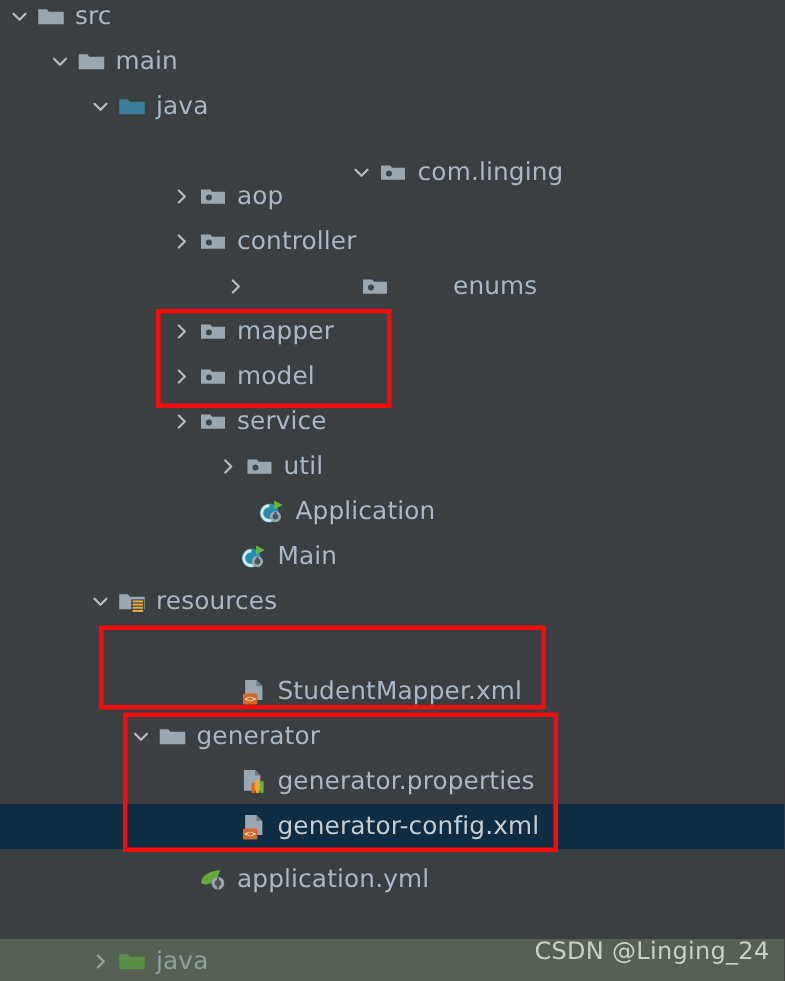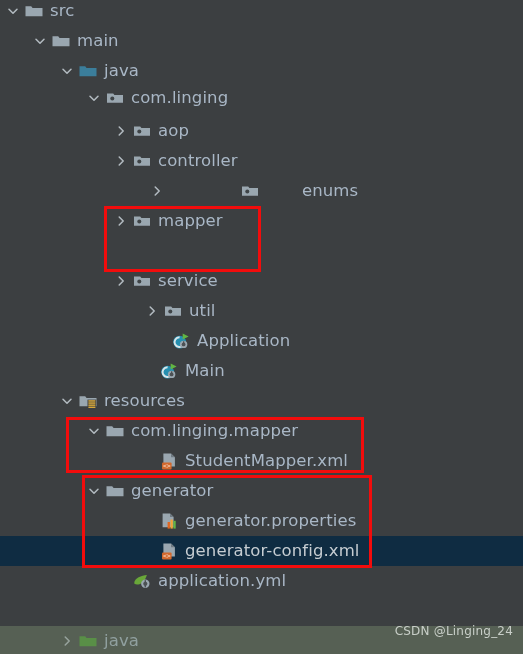--- a/index.html
+++ b/index.html
@@ -65,21 +65,21 @@
   .wm-band {
     position: absolute;
     left: 0;
     width: 523px;
     background: rgba(104,124,98,0.38);
     pointer-events: none;
   }
   .wm-text {
     position: absolute;
     color: #d2d8d2;
-    font-size: 12px;
+    font-size: 16px;
     font-family: "DejaVu Sans", sans-serif;
     letter-spacing: .2px;
     opacity: .92;
   }
 </style>
 </head>
 <body>
 
 <div id="tree">
     <div class="row" style="top: -4px;">
@@ -114,21 +114,21 @@
         <svg width="14" height="14" viewBox="0 0 14 14">
           <path d="M3 5.2 L7 9.2 L11 5.2" fill="none" stroke="#b4bcc2" stroke-width="1.5" stroke-linecap="round" stroke-linejoin="round"></path>
         </svg>
       </span>
       <span class="gap"></span>
       <span class="icon"><svg width="20" height="20" viewBox="0 0 20 20" xmlns="http://www.w3.org/2000/svg">
           <path d="M1.5 5.2 L7.2 5.2 L8.6 6.9 L18.5 6.9 L18.5 15.2 L1.5 15.2 Z" fill="#3b7e9b"></path>
         </svg></span>
       <span class="label">java</span>
     </div>
-    <div class="row" style="top: 83px;">
+    <div class="row" style="top: 100px; justify-content: center;">
       <div style="flex: 0 0 87px;"></div>
       <span class="arrow">
         <svg width="14" height="14" viewBox="0 0 14 14">
           <path d="M3 5.2 L7 9.2 L11 5.2" fill="none" stroke="#b4bcc2" stroke-width="1.5" stroke-linecap="round" stroke-linejoin="round"></path>
         </svg>
       </span>
       <span class="gap"></span>
       <span class="icon"><svg width="20" height="20" viewBox="0 0 20 20" xmlns="http://www.w3.org/2000/svg">
           <path d="M2 5.4 L8.2 5.4 L9.4 6.9 L18 6.9 L18 14.8 L2 14.8 Z" fill="#9aa7b0"></path>
           <circle cx="7.3" cy="10.6" r="2.0" fill="#3f4447"></circle>
@@ -183,20 +183,34 @@
         <svg width="14" height="14" viewBox="0 0 14 14">
           <path d="M5.2 3 L9.2 7 L5.2 11" fill="none" stroke="#b4bcc2" stroke-width="1.5" stroke-linecap="round" stroke-linejoin="round"></path>
         </svg>
       </span>
       <span class="gap"></span>
       <span class="icon"><svg width="20" height="20" viewBox="0 0 20 20" xmlns="http://www.w3.org/2000/svg">
           <path d="M2 5.4 L8.2 5.4 L9.4 6.9 L18 6.9 L18 14.8 L2 14.8 Z" fill="#9aa7b0"></path>
           <circle cx="7.3" cy="10.6" r="2.0" fill="#3f4447"></circle>
         </svg></span>
       <span class="label">mapper</span>
+    </div>
+    <div class="row" style="top: 236px;">
+      <div style="flex: 0 0 114px;"></div>
+      <span class="arrow">
+        <svg width="14" height="14" viewBox="0 0 14 14">
+          <path d="M5.2 3 L9.2 7 L5.2 11" fill="none" stroke="#b4bcc2" stroke-width="1.5" stroke-linecap="round" stroke-linejoin="round"></path>
+        </svg>
+      </span>
+      <span class="gap"></span>
+      <span class="icon"><svg width="20" height="20" viewBox="0 0 20 20" xmlns="http://www.w3.org/2000/svg">
+          <path d="M2 5.4 L8.2 5.4 L9.4 6.9 L18 6.9 L18 14.8 L2 14.8 Z" fill="#9aa7b0"></path>
+          <circle cx="7.3" cy="10.6" r="2.0" fill="#3f4447"></circle>
+        </svg></span>
+      <span class="label">model</span>
     </div>
     <div class="row" style="top: 266px;">
       <div style="flex: 0 0 114px;"></div>
       <span class="arrow">
         <svg width="14" height="14" viewBox="0 0 14 14">
           <path d="M5.2 3 L9.2 7 L5.2 11" fill="none" stroke="#b4bcc2" stroke-width="1.5" stroke-linecap="round" stroke-linejoin="round"></path>
         </svg>
       </span>
       <span class="gap"></span>
       <span class="icon"><svg width="20" height="20" viewBox="0 0 20 20" xmlns="http://www.w3.org/2000/svg">
@@ -258,33 +272,20 @@
       <span class="icon"><svg width="20" height="20" viewBox="0 0 20 20" xmlns="http://www.w3.org/2000/svg">
           <path d="M1.5 5.2 L7.2 5.2 L8.6 6.9 L18.5 6.9 L18.5 15.2 L1.5 15.2 Z" fill="#9aa7b0"></path>
           <rect x="9.5" y="8.6" width="8.6" height="8.6" fill="#3c3f41"></rect>
           <rect x="10.4" y="9.3" width="7" height="1.3" fill="#e8b33a"></rect>
           <rect x="10.4" y="11.4" width="7" height="1.3" fill="#e8b33a"></rect>
           <rect x="10.4" y="13.5" width="7" height="1.3" fill="#e8b33a"></rect>
           <rect x="10.4" y="15.6" width="7" height="1.3" fill="#e8b33a"></rect>
         </svg></span>
       <span class="label">resources</span>
     </div>
-    <div class="row" style="top: 416px;">
-      <div style="flex: 0 0 87px;"></div>
-      <span class="arrow">
-        <svg width="14" height="14" viewBox="0 0 14 14">
-          <path d="M3 5.2 L7 9.2 L11 5.2" fill="none" stroke="#b4bcc2" stroke-width="1.5" stroke-linecap="round" stroke-linejoin="round"></path>
-        </svg>
-      </span>
-      <span class="gap"></span>
-      <span class="icon"><svg width="20" height="20" viewBox="0 0 20 20" xmlns="http://www.w3.org/2000/svg">
-          <path d="M1.5 5.2 L7.2 5.2 L8.6 6.9 L18.5 6.9 L18.5 15.2 L1.5 15.2 Z" fill="#9aa7b0"></path>
-        </svg></span>
-      <span class="label">com.linging.mapper</span>
-    </div>
     <div class="row" style="top: 446px;">
       <div style="flex: 0 0 141px;"></div>
       <span class="arrow none"></span>
       <span class="gap"></span>
       <span class="icon"><svg width="20" height="20" viewBox="0 0 20 20" xmlns="http://www.w3.org/2000/svg">
           <path d="M4.4 2.4 L12.0 2.4 L15.9 6.3 L15.9 15.6 L4.4 15.6 Z" fill="#9aa7b0"></path>
           <path d="M12.0 2.4 L15.9 6.3 L12.0 6.3 Z" fill="#6f7a82"></path>
           <rect x="3.0" y="11.4" width="9.6" height="7.2" rx="1" fill="#d2682c"></rect>
           <text x="7.8" y="17.0" font-family="DejaVu Sans Mono, monospace" font-size="6.4" fill="#ffe8d6" text-anchor="middle">&lt;&gt;</text>
         </svg></span>
@@ -321,21 +322,21 @@
       <span class="arrow none"></span>
       <span class="gap"></span>
       <span class="icon"><svg width="20" height="20" viewBox="0 0 20 20" xmlns="http://www.w3.org/2000/svg">
           <path d="M4.4 2.4 L12.0 2.4 L15.9 6.3 L15.9 15.6 L4.4 15.6 Z" fill="#9aa7b0"></path>
           <path d="M12.0 2.4 L15.9 6.3 L12.0 6.3 Z" fill="#6f7a82"></path>
           <rect x="3.0" y="11.4" width="9.6" height="7.2" rx="1" fill="#d2682c"></rect>
           <text x="7.8" y="17.0" font-family="DejaVu Sans Mono, monospace" font-size="6.4" fill="#ffe8d6" text-anchor="middle">&lt;&gt;</text>
         </svg></span>
       <span class="label bright">generator-config.xml</span>
     </div>
-    <div class="row" style="top: 566px;">
+    <div class="row" style="top: 566px; align-items: flex-end;">
       <div style="flex: 0 0 114px;"></div>
       <span class="arrow none"></span>
       <span class="gap"></span>
       <span class="icon"><svg width="20" height="20" viewBox="0 0 20 20" xmlns="http://www.w3.org/2000/svg">
           <path d="M2.2 12.6 C2.2 6.6 9.6 4.6 14.9 4.0 C13.8 7.2 12.6 10.2 9.6 12.2 C7.2 13.8 4.2 14.2 2.2 12.6 Z" fill="#69a739"></path>
           <circle cx="13.3" cy="12.8" r="4.2" fill="#9aa7b0"></circle>
           <circle cx="13.3" cy="12.8" r="2.1" fill="#4c5154"></circle>
           <rect x="12.6" y="9.2" width="1.4" height="2.4" fill="#4c5154"></rect>
           <rect x="12.6" y="14.0" width="1.4" height="2.4" fill="#4c5154"></rect>
         </svg></span>

